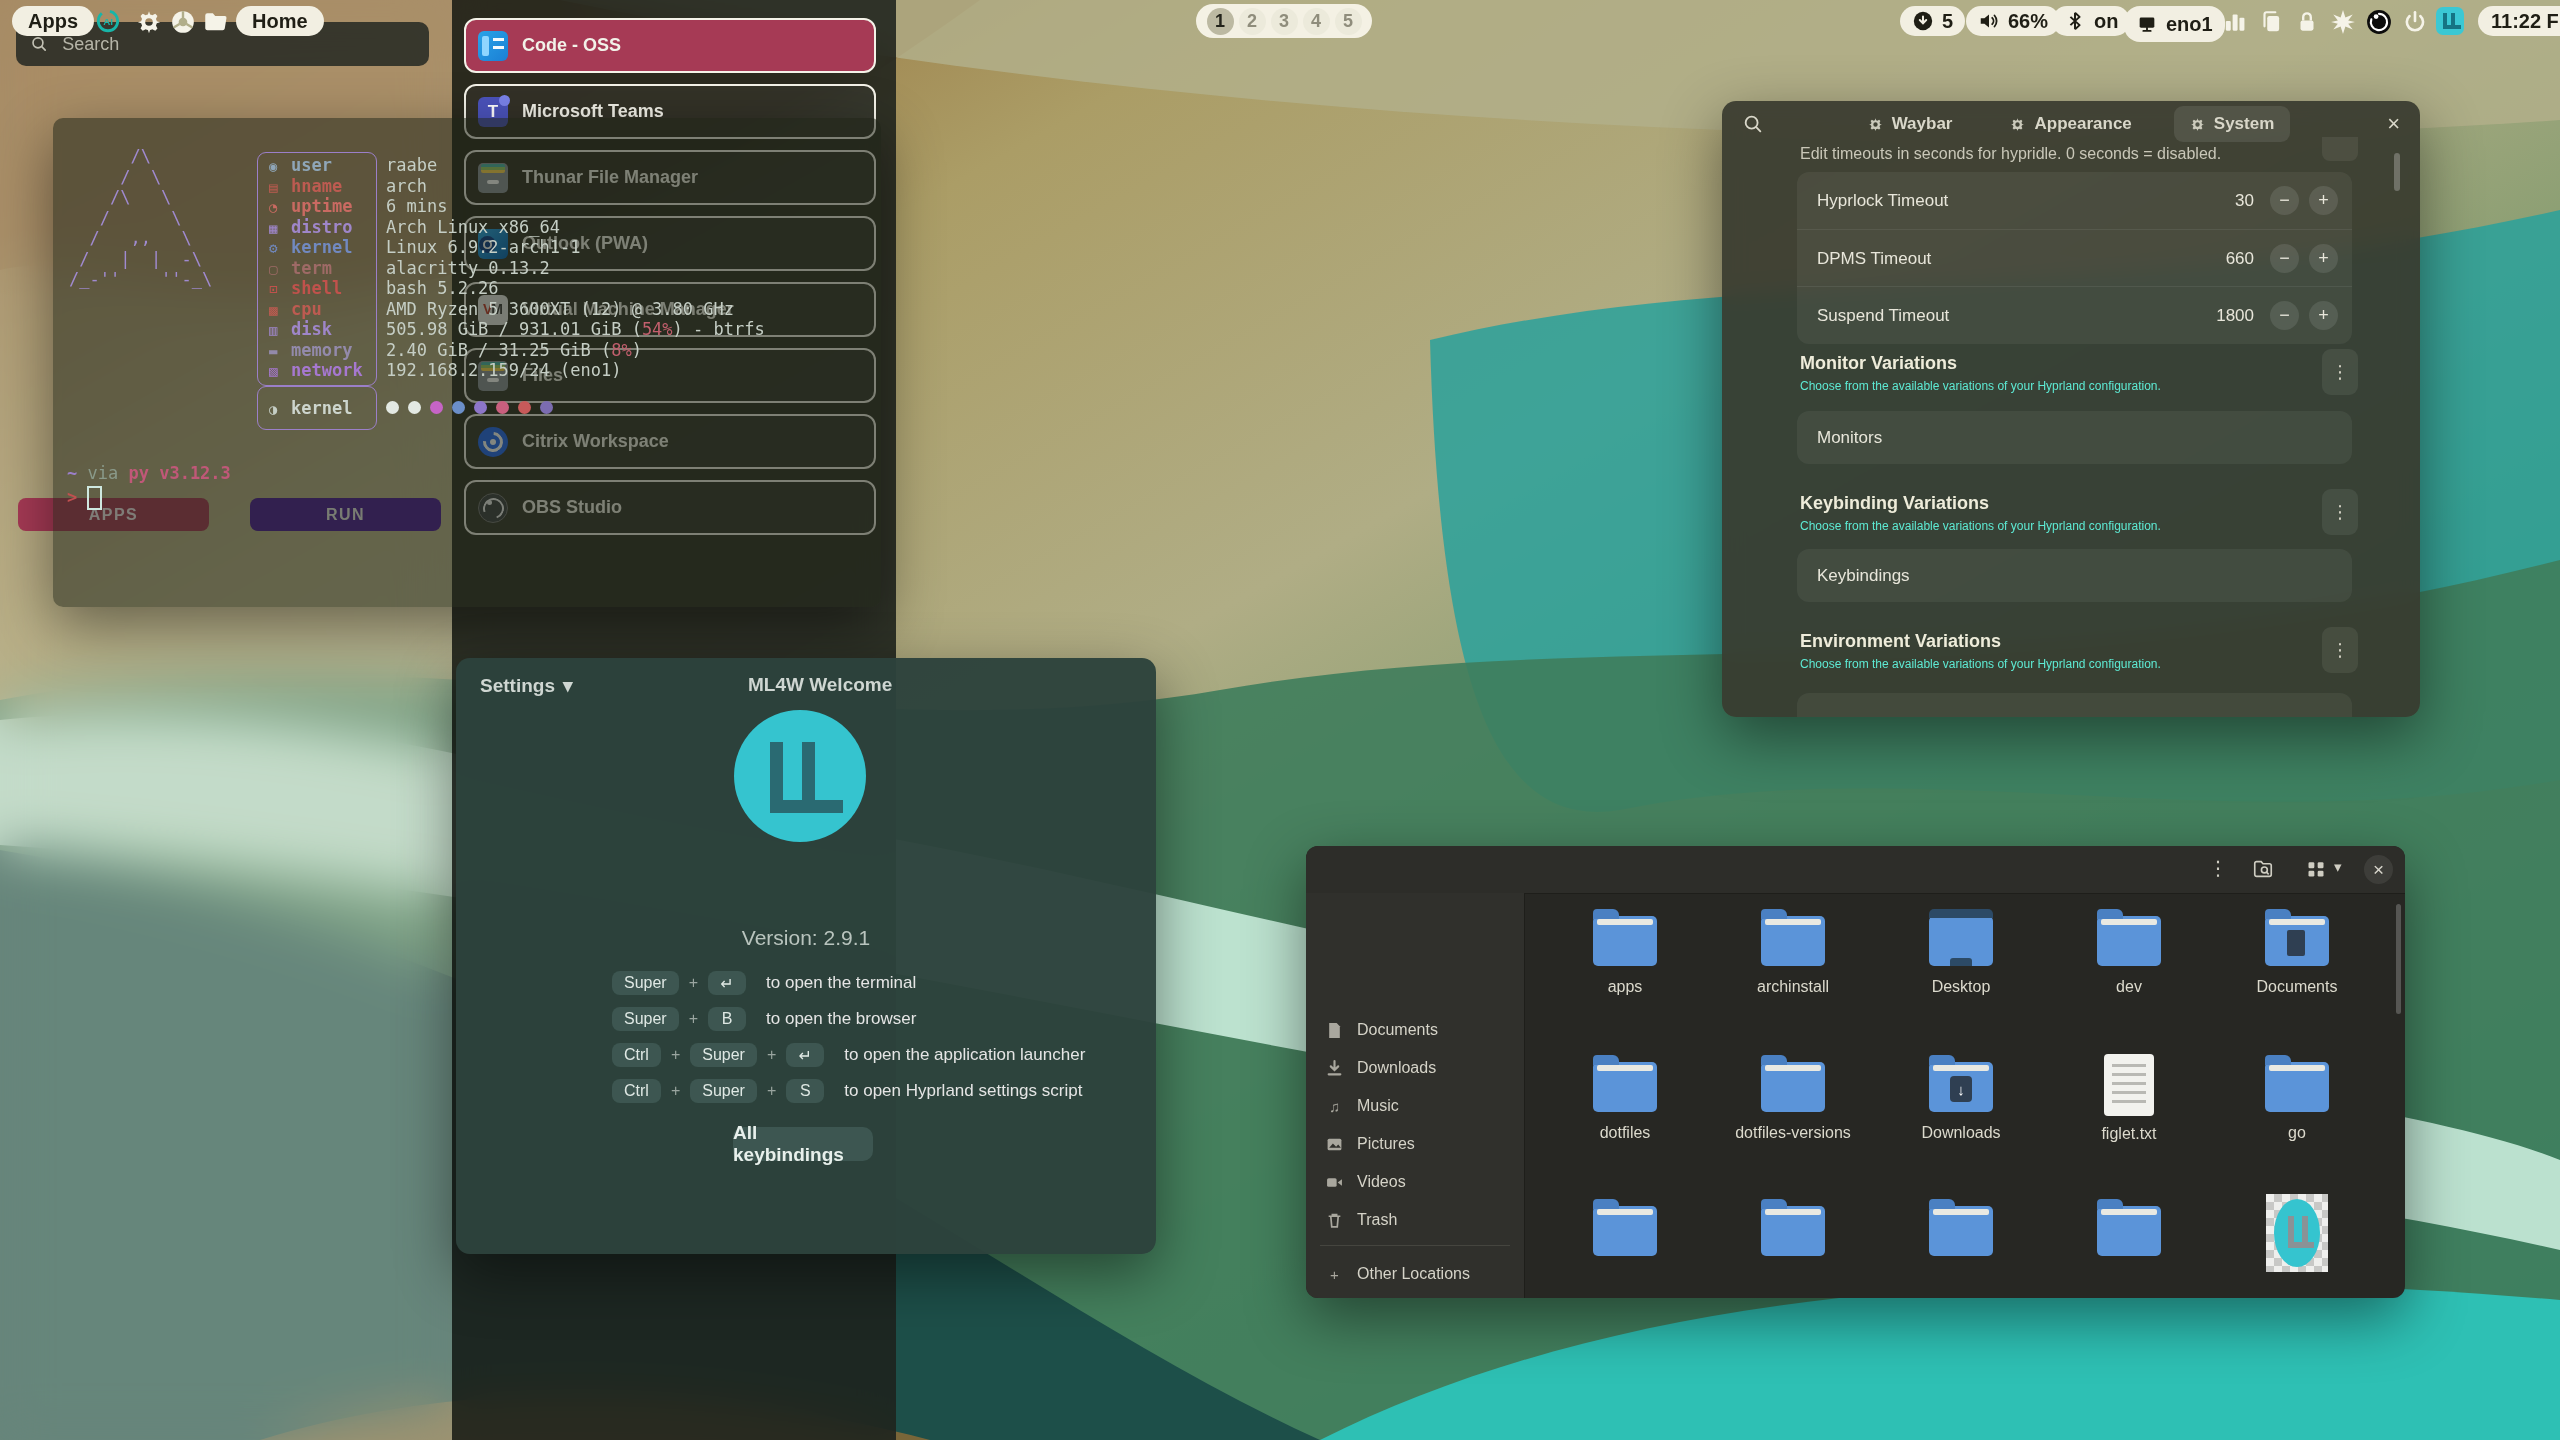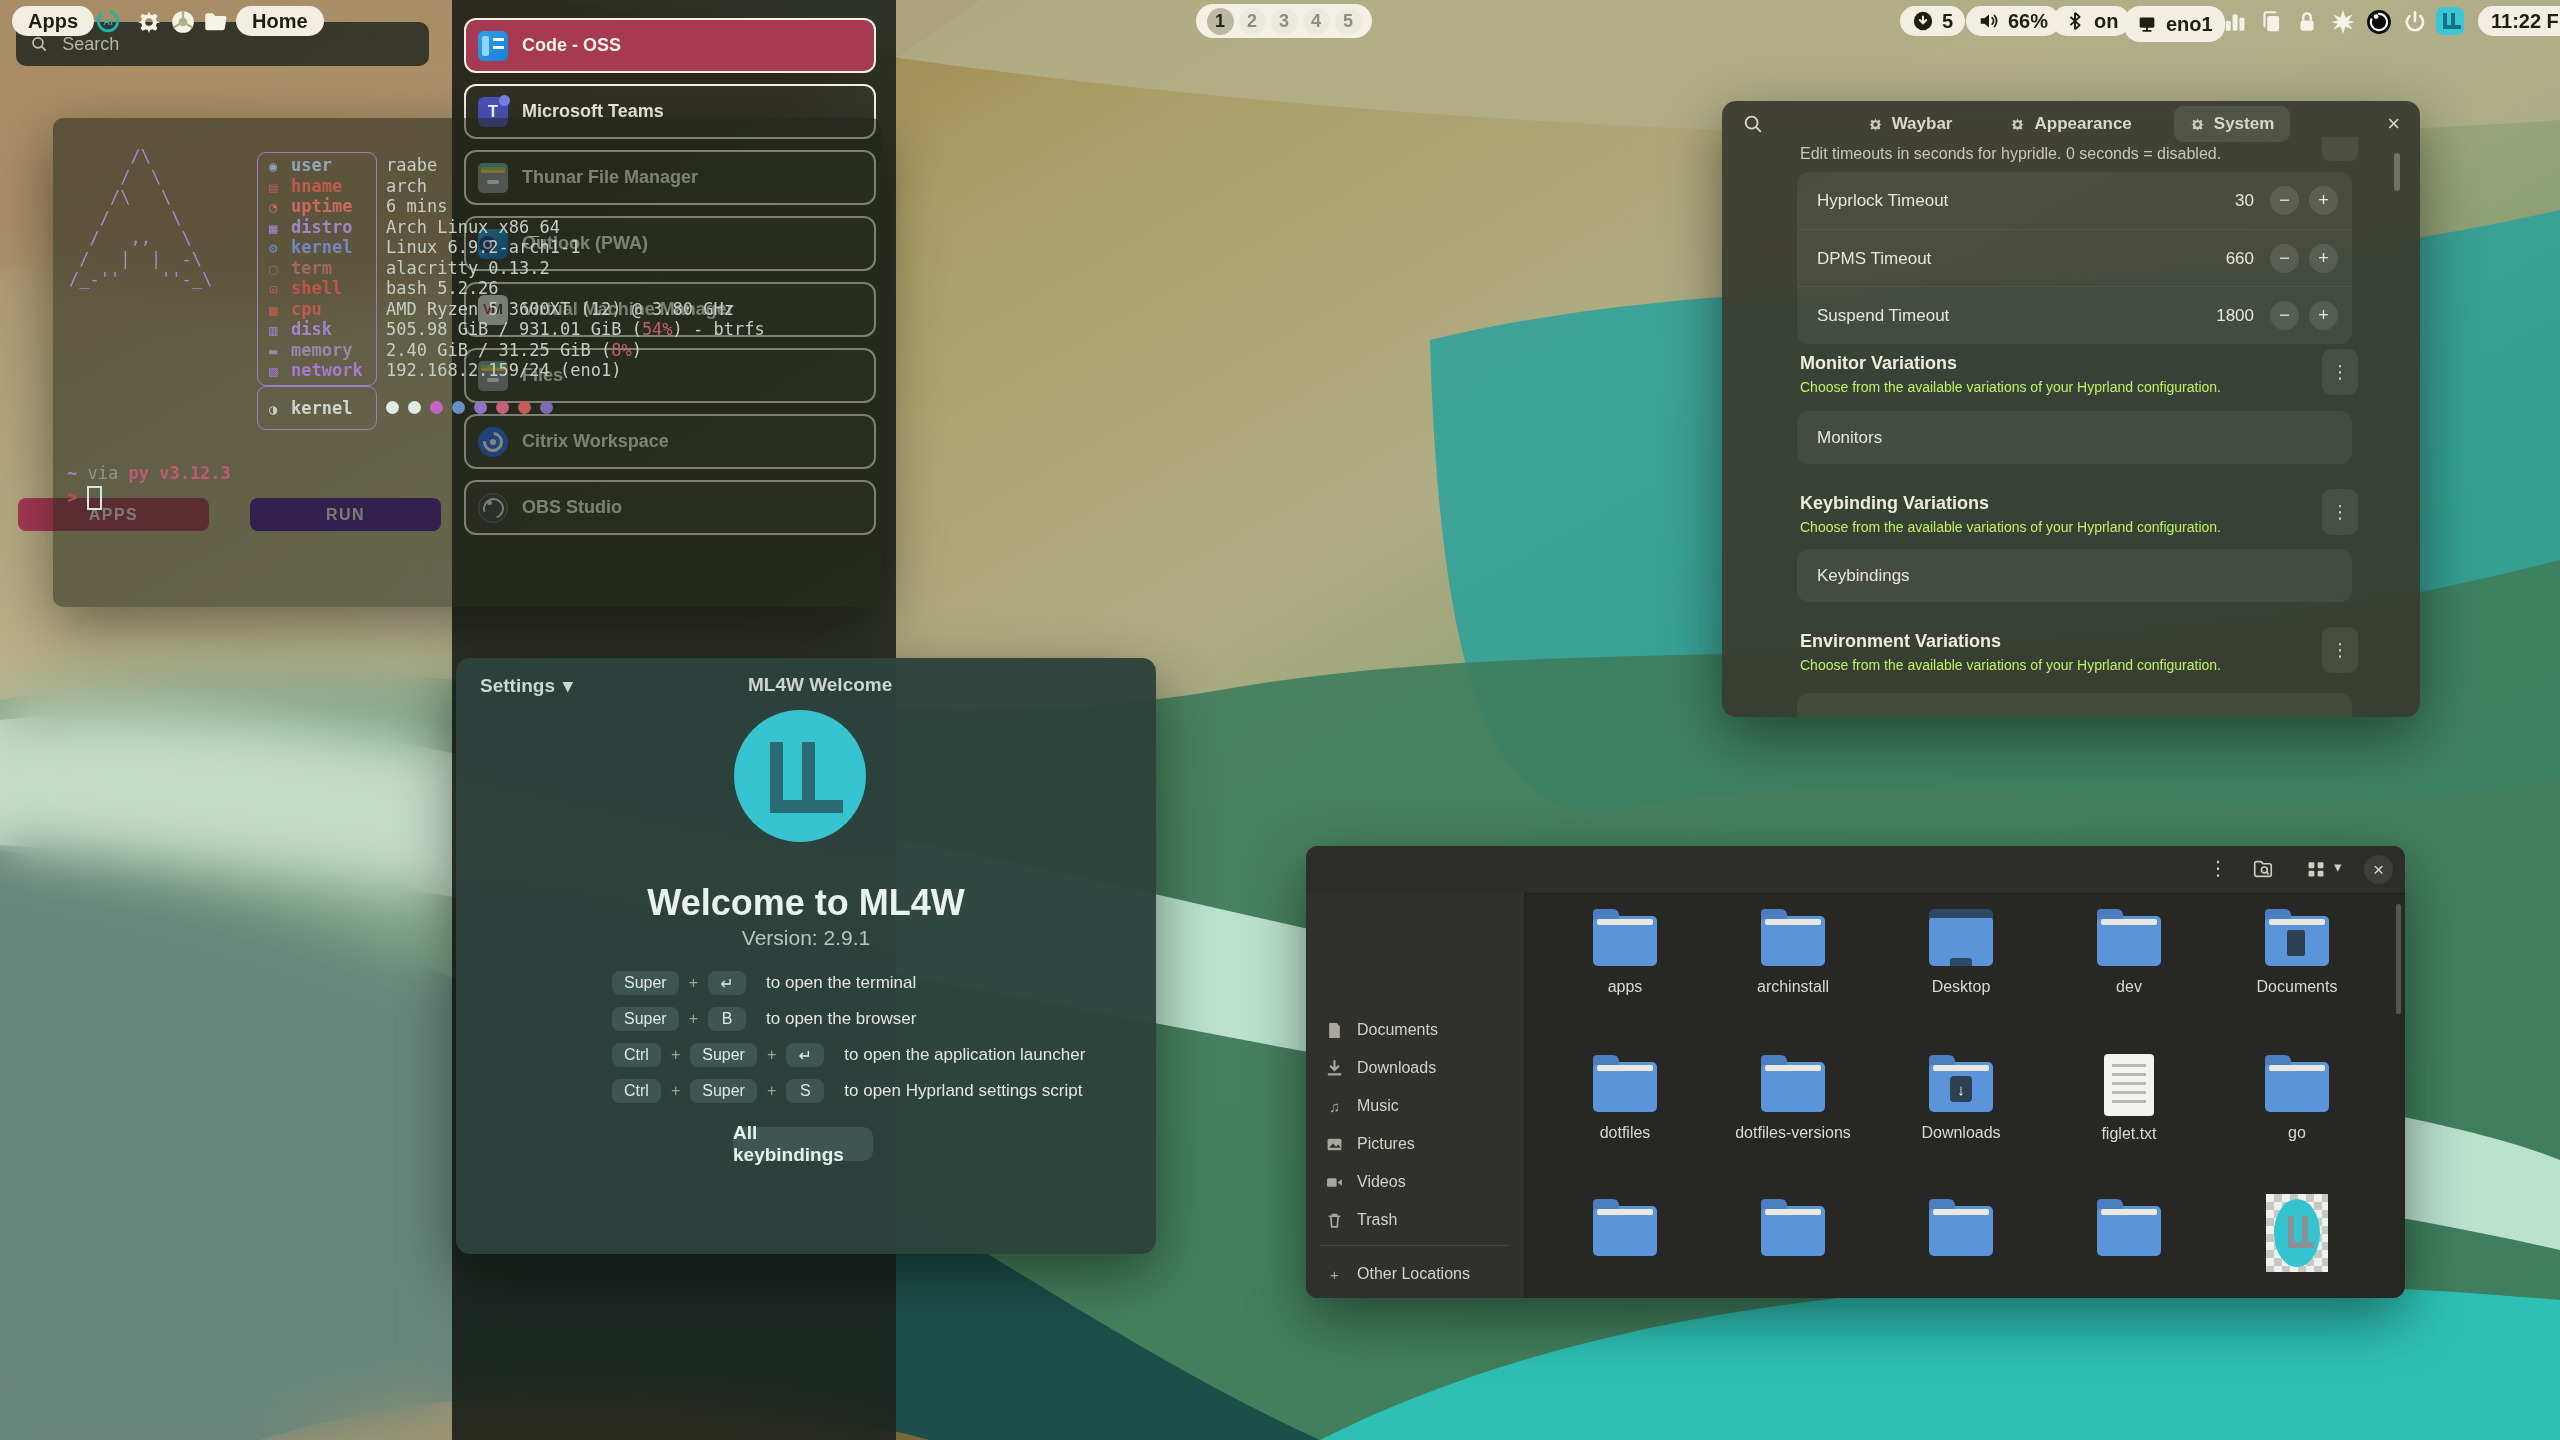--- a/index.html
+++ b/index.html
@@ -116,21 +116,21 @@
   .card{position:absolute;left:75px;width:555px;background:rgba(255,255,255,.055);border-radius:12px;}
   .t-card{top:71px;height:172px;}
   .t-row{position:absolute;left:0;width:100%;height:57px;display:flex;align-items:center;}
   .t-row+.t-row{border-top:1px solid rgba(255,255,255,.07);}
   .t-label{margin-left:20px;font-size:17px;}
   .t-right{position:absolute;right:14px;display:flex;align-items:center;gap:10px;}
   .t-val{font-size:17px;margin-right:6px;}
   .step{width:29px;height:29px;border-radius:50%;background:rgba(255,255,255,.1);display:flex;align-items:center;justify-content:center;
         font-size:18px;color:#e8e6da;}
   .sec-title{position:absolute;left:78px;font-size:18px;font-weight:700;color:#eeecda;}
-  .sec-desc{position:absolute;left:78px;font-size:14px;color:#bef264;}
+  .sec-desc{position:absolute;left:78px;font-size:12px;color:#5eead4;}
   .kebab-btn{position:absolute;left:600px;width:36px;height:46px;background:rgba(255,255,255,.07);border-radius:9px;
              display:flex;align-items:center;justify-content:center;color:#d9d7c9;font-size:18px;}
   .v-row{height:53px;display:flex;align-items:center;}
   .v-label{margin-left:20px;font-size:17px;}
   .s-scroll{position:absolute;left:672px;top:52px;width:6px;height:38px;border-radius:3px;background:rgba(255,255,255,.25);}
   .partial-card{top:592px;height:40px;}
 
   
   .launcher{left:833px;top:465px;width:896px;height:548px;border:3px solid #f4f2e8;border-radius:16px;z-index:60;overflow:hidden;
             box-shadow:0 24px 70px rgba(0,0,0,.5);}
@@ -374,21 +374,20 @@
   <div class="win welcome">
     <div class="w-settings">
       <span>Settings</span>
       <span>▾</span>
     </div>
     <div class="w-title">ML4W Welcome</div>
     <div class="w-logo">
         <i></i>
         <i></i>
       </div>
-    <div class="w-heading">Welcome to ML4W</div>
     <div class="w-version">Version: 2.9.1</div>
 
     <div class="kbrow" style="top:310px">
       <span class="chip">Super</span>
       <span class="kplus">+</span>
       <span class="chip">↵</span>
       <span class="kdesc">to open the terminal</span>
     </div>
     <div class="kbrow" style="top:346px">
       <span class="chip">Super</span>

